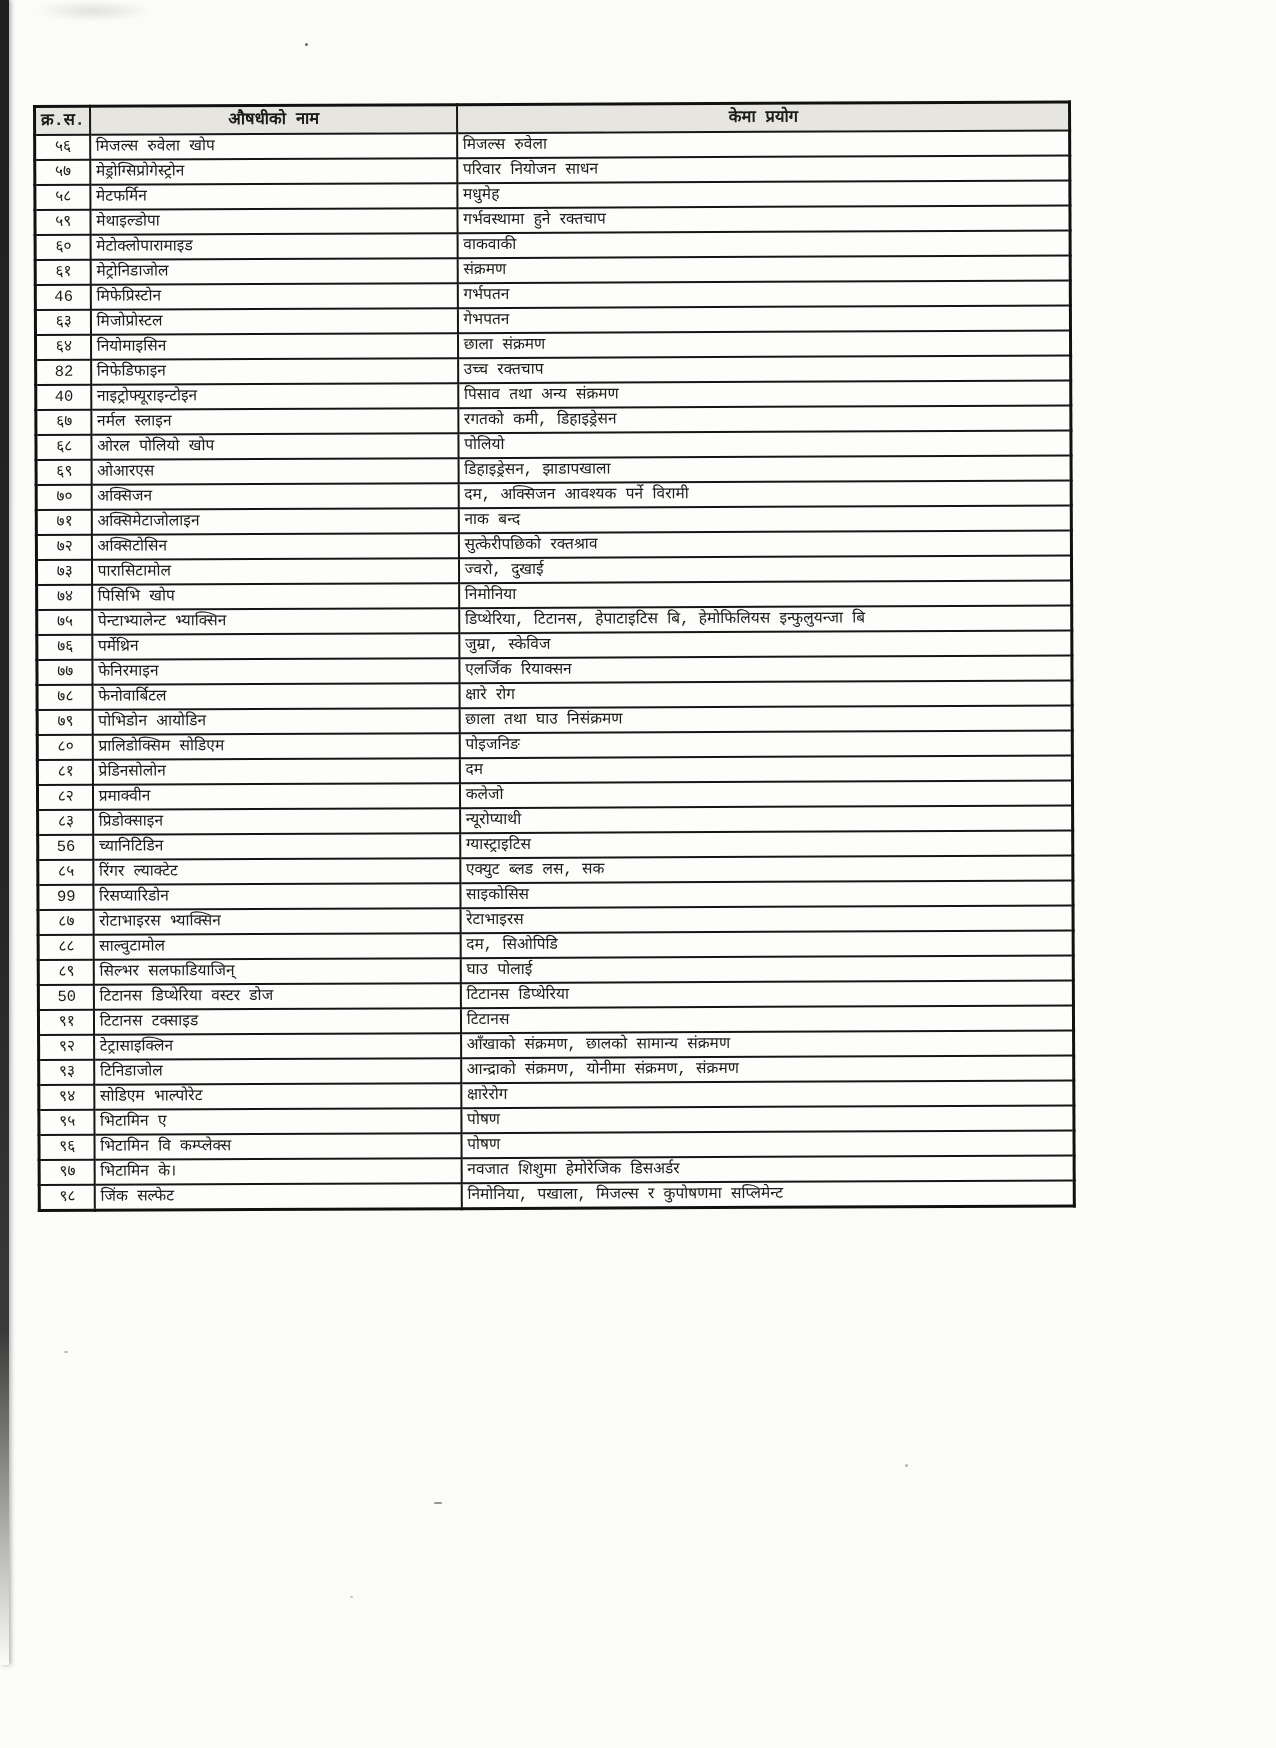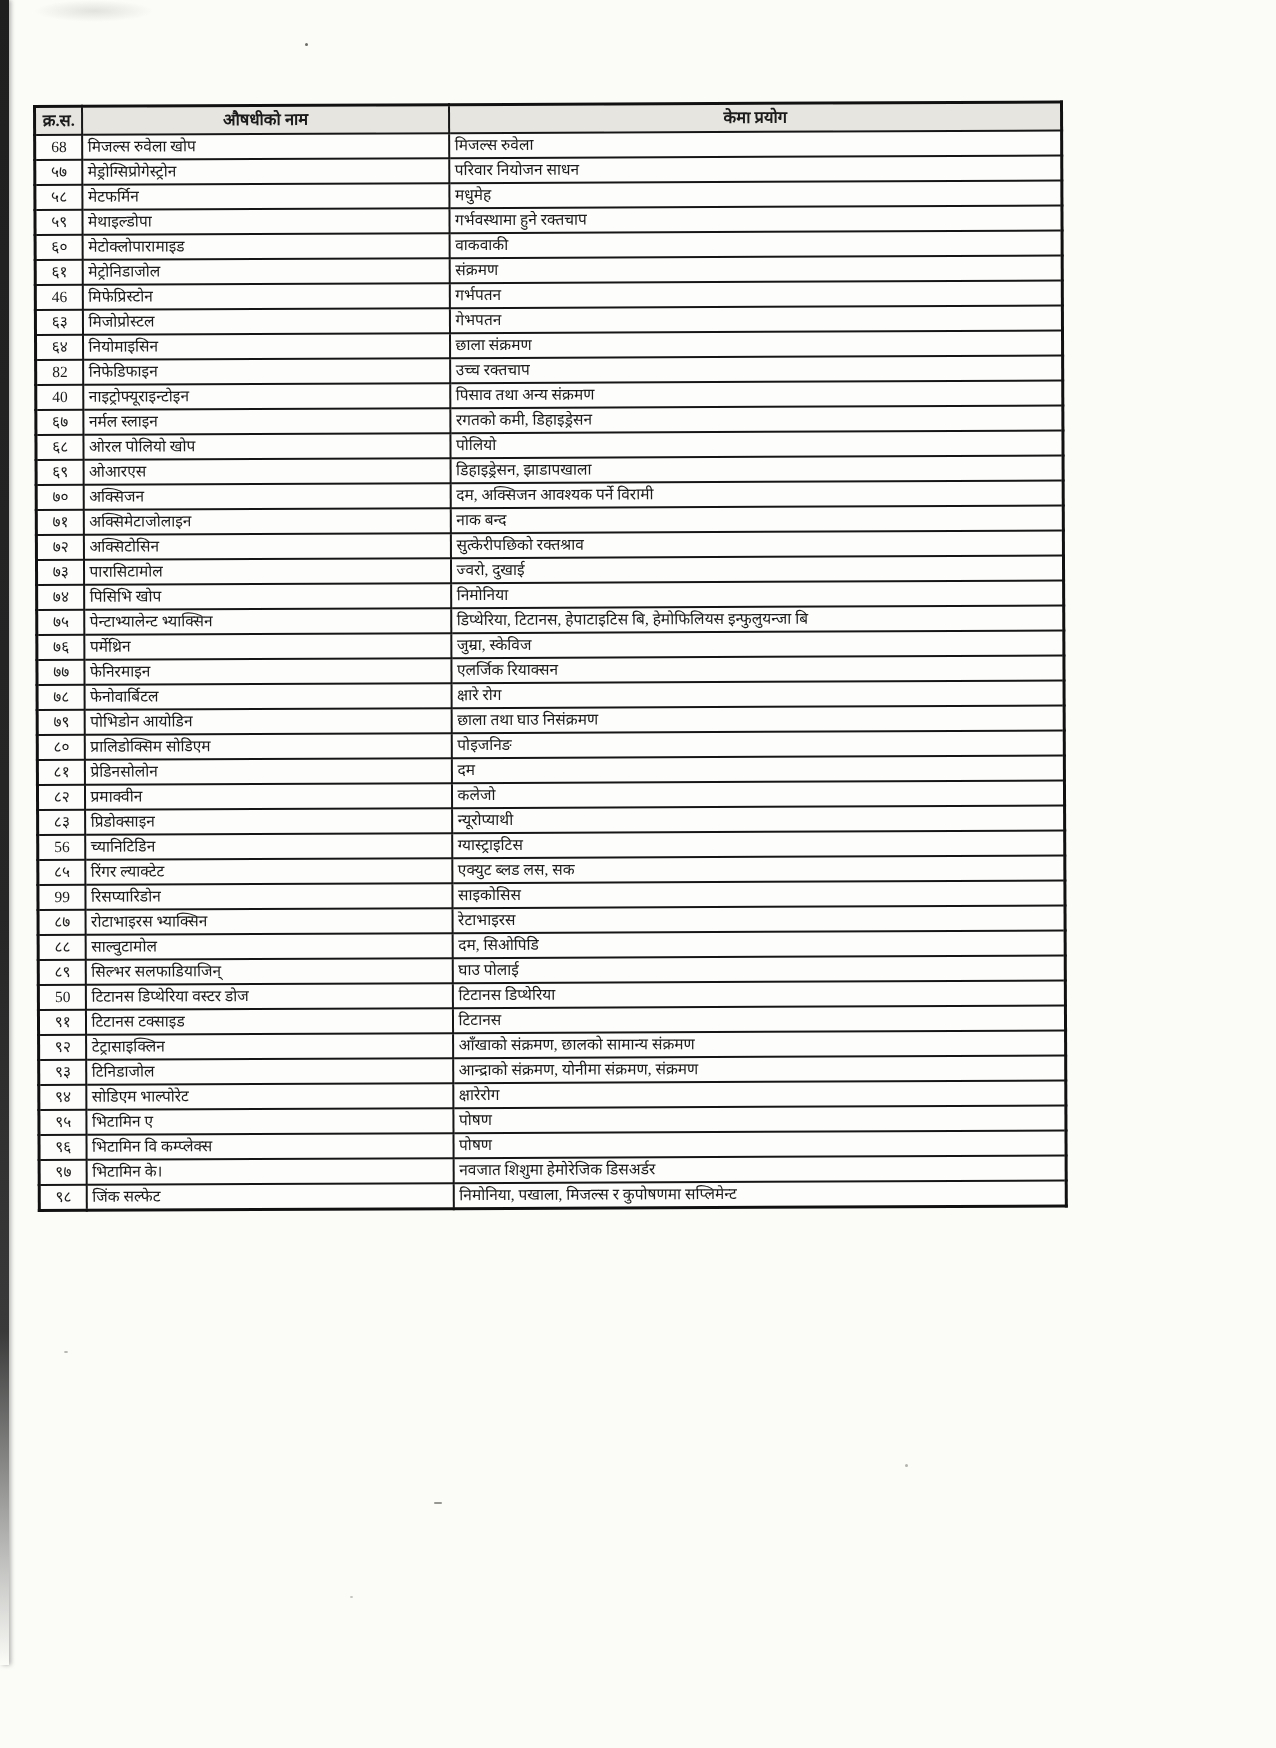--- a/index.html
+++ b/index.html
@@ -2,21 +2,21 @@
 <html><head>
 <meta charset="utf-8">
 <style>
   html,body{margin:0;padding:0;}
   body{
     width:1276px;height:1748px;position:relative;overflow:hidden;
     background:#fbfbf8;
     font-family:"Liberation Serif","DejaVu Serif",serif;
     color:#1b1b1b;
   }
-  .page{position:absolute;inset:0;}
+  .page{position:absolute;inset:0;font-family:Liberation Mono, monospace;}
   
   .edge-bar{
     position:absolute;left:0;top:0;width:9px;height:1665px;
     background:linear-gradient(to bottom,
       #1f1f1f 0%, #262626 55%, #3a3a3a 80%, rgba(60,60,60,0.35) 93%, rgba(60,60,60,0) 100%);
     box-shadow:2px 0 4px rgba(40,40,40,0.35);
   }
   .smudge-top{
     position:absolute;left:34px;top:0;width:120px;height:22px;
     background:radial-gradient(ellipse at center,rgba(150,150,145,0.25),rgba(150,150,145,0) 70%);
@@ -69,21 +69,21 @@
       </colgroup>
       <thead>
         <tr>
           <th>क्र.स.</th>
           <th>औषधीको नाम</th>
           <th>केमा प्रयोग</th>
         </tr>
       </thead>
       <tbody id="rows">
           <tr class="datarow">
-            <td class="sn">68</td>
+            <td class="sn">५६</td>
             <td>मिजल्स रुवेला खोप</td>
             <td>मिजल्स रुवेला</td>
           </tr>
           <tr class="datarow">
             <td class="sn">५७</td>
             <td>मेड्रोग्सिप्रोगेस्ट्रोन</td>
             <td>परिवार नियोजन साधन</td>
           </tr>
           <tr class="datarow">
             <td class="sn">५८</td>

